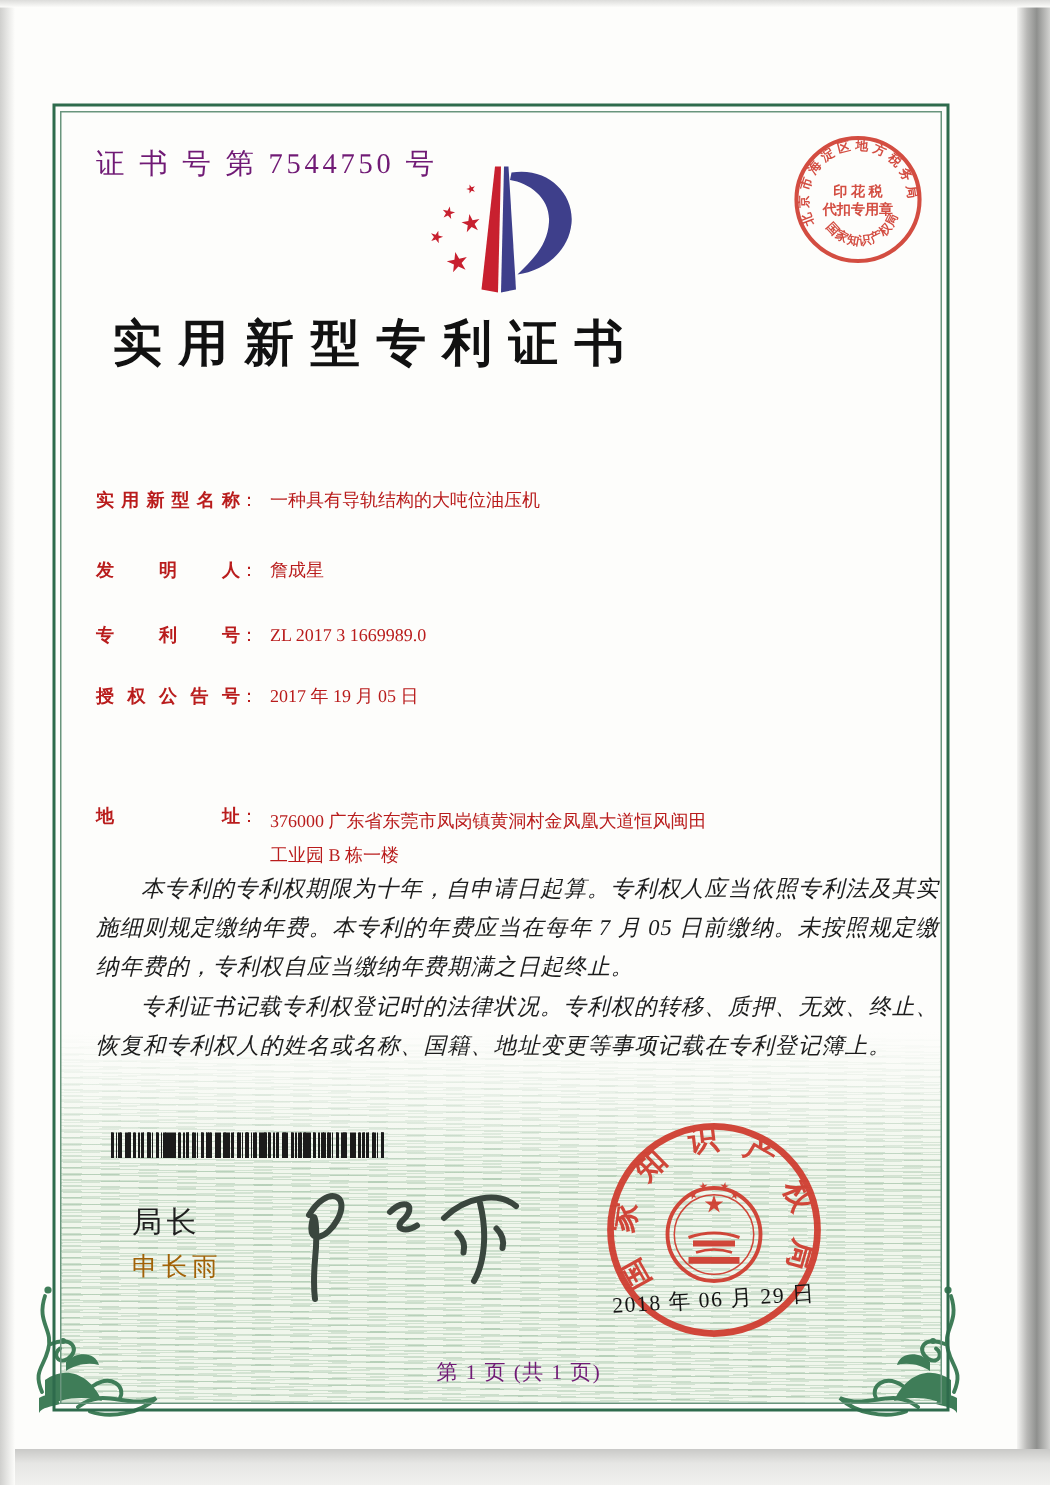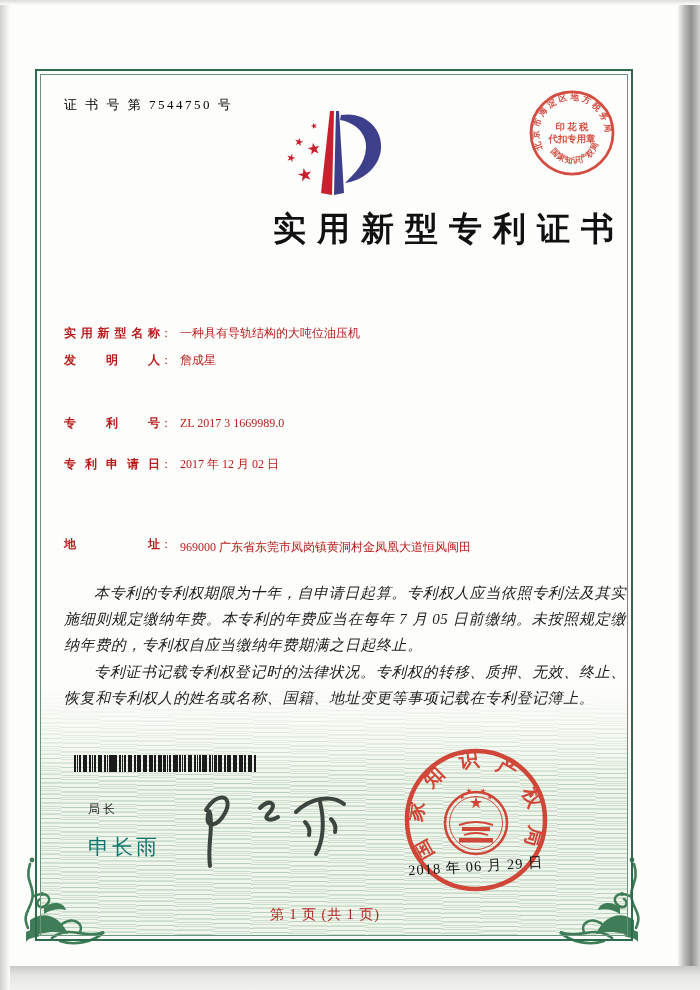--- a/index.html
+++ b/index.html
@@ -35,23 +35,23 @@
       repeating-linear-gradient(178.5deg, rgba(110,160,120,.22) 0 1px, rgba(255,255,255,0) 1px 5px);
   }
   .guilloche-fade{position:absolute;left:0;top:0;width:100%;height:95px;
     background:linear-gradient(180deg,#fdfdfb 0%,rgba(253,253,251,0) 100%);}
 
   .corner-orn{position:absolute;width:100px;height:100px;}
   .corner-orn.left{left:22px;top:846px;}
   .corner-orn.right{left:542px;top:846px;transform:scaleX(-1);}
 
   
-  .cert-number{position:absolute;left:64px;top:96px;font-size:13px;letter-spacing:2.5px;color:#000000;}
+  .cert-number{position:absolute;left:64px;top:96px;font-size:19px;letter-spacing:2.5px;color:#701a75;}
   .logo{position:absolute;left:281px;top:103px;width:122px;height:102px;}
-  .title{position:absolute;left:64px;top:207px;width:561px;text-align:right;
+  .title{position:absolute;left:64px;top:207px;width:561px;text-align:left;
     font-size:33px;font-weight:bold;letter-spacing:11px;padding-left:11px;box-sizing:border-box;color:#111;}
 
   
   .field{position:absolute;left:64px;font-size:12px;color:#b91c1c;white-space:nowrap;margin-top:28px;}
   .flabel{display:inline-block;width:96px;text-align:justify;text-align-last:justify;
     font-weight:bold;vertical-align:top;}
   .fvalue{margin-left:8px;}
   .addr-lines{display:inline-block;vertical-align:top;margin-left:8px;white-space:normal;width:452px;}
   .addr-lines span{display:block;line-height:23px;}
   .field-pair-right{position:absolute;left:292px;top:0;}
@@ -61,32 +61,32 @@
   .body-text{position:absolute;left:64px;top:580px;width:562px;font-size:15px;
     line-height:26.2px;text-align:justify;letter-spacing:0.6px;color:#1c1c1c;}
   .body-text p{margin:0;text-indent:2em;font-style:italic;}
 
   .barcode{position:absolute;left:74px;top:755px;width:182px;height:17px;
     background-image:
       repeating-linear-gradient(90deg,#1b1b1b 0 2px,rgba(0,0,0,0) 2px 5px),
       repeating-linear-gradient(90deg,#1b1b1b 0 1px,rgba(0,0,0,0) 1px 3px),
       repeating-linear-gradient(90deg,rgba(0,0,0,0) 0 11px,#1b1b1b 11px 13px);}
 
-  .signer-title{position:absolute;left:88px;top:801px;font-size:12px;letter-spacing:3px;color:#1f1f1f;}
-  .signer-name{position:absolute;left:88px;top:833px;font-size:21px;letter-spacing:3px;color:#0f766e;}
+  .signer-title{position:absolute;left:88px;top:801px;font-size:20px;letter-spacing:3px;color:#1f1f1f;}
+  .signer-name{position:absolute;left:88px;top:833px;font-size:17px;letter-spacing:3px;color:#a16207;}
   .signature-svg{position:absolute;left:168px;top:778px;width:190px;height:100px;}
 
   .office-seal{position:absolute;left:401px;top:745px;width:150px;height:150px;opacity:.93;}
   .seal-date{position:absolute;left:408px;top:856px;width:170px;font-size:14.5px;
     letter-spacing:1px;color:#141414;transform:rotate(-3.5deg);white-space:nowrap;}
 
   .tax-stamp{position:absolute;left:525px;top:86px;width:94px;height:94px;opacity:.9;}
 
-  .footer{position:absolute;left:28px;top:906px;width:594px;text-align:center;
-    font-size:14px;letter-spacing:1px;color:#b91c1c;}
+  .footer{position:absolute;left:49px;top:906px;width:594px;text-align:center;
+    font-size:14px;letter-spacing:1px;color:#701a75;}
 </style>
 </head>
 <body>
 
 <div class="stage">
   <div class="paper"></div>
   <div class="scan-edge-right"></div>
   <div class="scan-edge-bottom"></div>
   <div class="scan-edge-left"></div>
   <div class="scan-edge-top"></div>
@@ -162,31 +162,31 @@
     </g>
     <text x="55" y="52" text-anchor="middle" font-size="11" font-weight="bold" fill="#cf3a2d">印 花 税</text>
     <text x="55" y="66" text-anchor="middle" font-size="11" font-weight="bold" fill="#cf3a2d">代扣专用章</text>
   </svg>
 
   <div class="title">实用新型专利证书</div>
 
   <div class="field" style="top:297px">
     <span class="flabel">实用新型名称</span><span>：</span><span class="fvalue">一种具有导轨结构的大吨位油压机</span>
   </div>
-  <div class="field" style="top:324px">
+  <div class="field" style="top:344px">
     <span class="flabel">发明人</span><span>：</span><span class="fvalue">詹成星</span>
   </div>
   <div class="field" style="top:387px">
     <span class="flabel">专利号</span><span>：</span><span class="fvalue">ZL 2017 3 1669989.0</span>
   </div>
   <div class="field" style="top:428px">
-    <span class="flabel">专利申请日</span><span>：</span><span class="fvalue">2017 年 12 月 02 日</span>
+    <span class="flabel">授权公告号</span><span>：</span><span class="fvalue">2017 年 19 月 05 日</span>
   </div>
   <div class="field" style="top:508px">
-    <span class="flabel">地址</span><span>：</span><span class="addr-lines"><span>969000 广东省东莞市凤岗镇黄洞村金凤凰大道恒风闽田</span></span>
+    <span class="flabel">地址</span><span>：</span><span class="addr-lines"><span>376000 广东省东莞市凤岗镇黄洞村金凤凰大道恒风闽田</span><span>工业园 B 栋一楼</span></span>
   </div>
 
   <div class="body-text">
     <p>本专利的专利权期限为十年，自申请日起算。专利权人应当依照专利法及其实施细则规定缴纳年费。本专利的年费应当在每年 7 月 05 日前缴纳。未按照规定缴纳年费的，专利权自应当缴纳年费期满之日起终止。</p>
     <p>专利证书记载专利权登记时的法律状况。专利权的转移、质押、无效、终止、恢复和专利权人的姓名或名称、国籍、地址变更等事项记载在专利登记簿上。</p>
   </div>
 
   <div class="barcode"></div>
 
   <div class="signer-title">局长</div>

